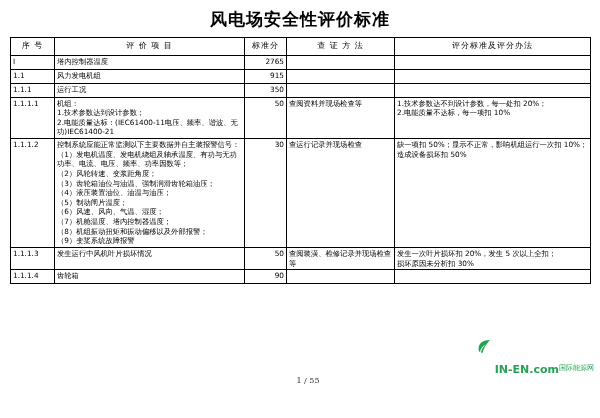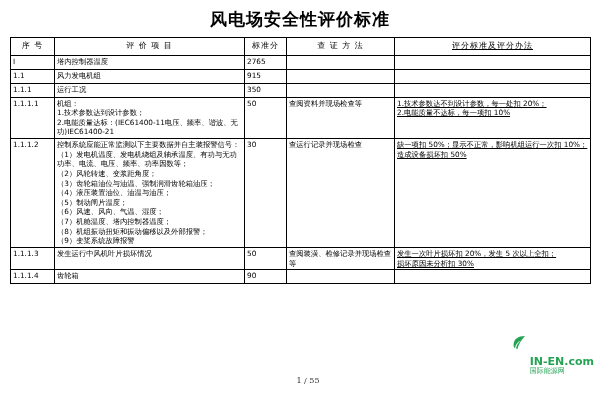--- a/index.html
+++ b/index.html
@@ -42,23 +42,23 @@
   }
   table.std thead th {
     text-align:center;
     vertical-align:middle;
     font-size:8px;
     padding:3px 2px;
     letter-spacing:1px;
   }
   .c-no   { width:44px;  text-align:left; }
   .c-item { width:190px; text-align:left; }
-  .c-score{ width:42px;  text-align:left; vertical-align:middle; }
+  .c-score{ width:42px;  text-align:right; vertical-align:middle; }
   .c-check{ width:108px; text-align:left; }
-  .c-crit { width:196px; text-align:left;text-decoration:underline; }
+  .c-crit { width:196px; text-align:left; }
   .indent1 { padding-left:10px; }
   .lines { white-space:pre-line; }
   .rowA td { height:14px; }
   .footer {
     position:absolute;
     left:16px; right:0; bottom:4px;
     text-align:center;
     font-size:8px;
     font-family:"DejaVu Serif", serif;
     color:#333;
@@ -84,21 +84,21 @@
     letter-spacing:0px;
     line-height:1;
   }
   .wm-text-sub {
     font-family:"DejaVu Sans", sans-serif;
     font-size:7px;
     color:#1a9f4b;
     line-height:1;
     margin-top:1px;
   }
-  .wm-col { display:flex; flex-direction:column; align-items:flex-start;margin-top:48px; }
+  .wm-col { display:flex; flex-direction:row; align-items:flex-start;margin-top:48px; }
 </style>
 </head>
 <body>
 
 <div class="page">
 
   <div class="doc-title">风电场安全性评价标准</div>
 
   <table class="std">
     <thead>

